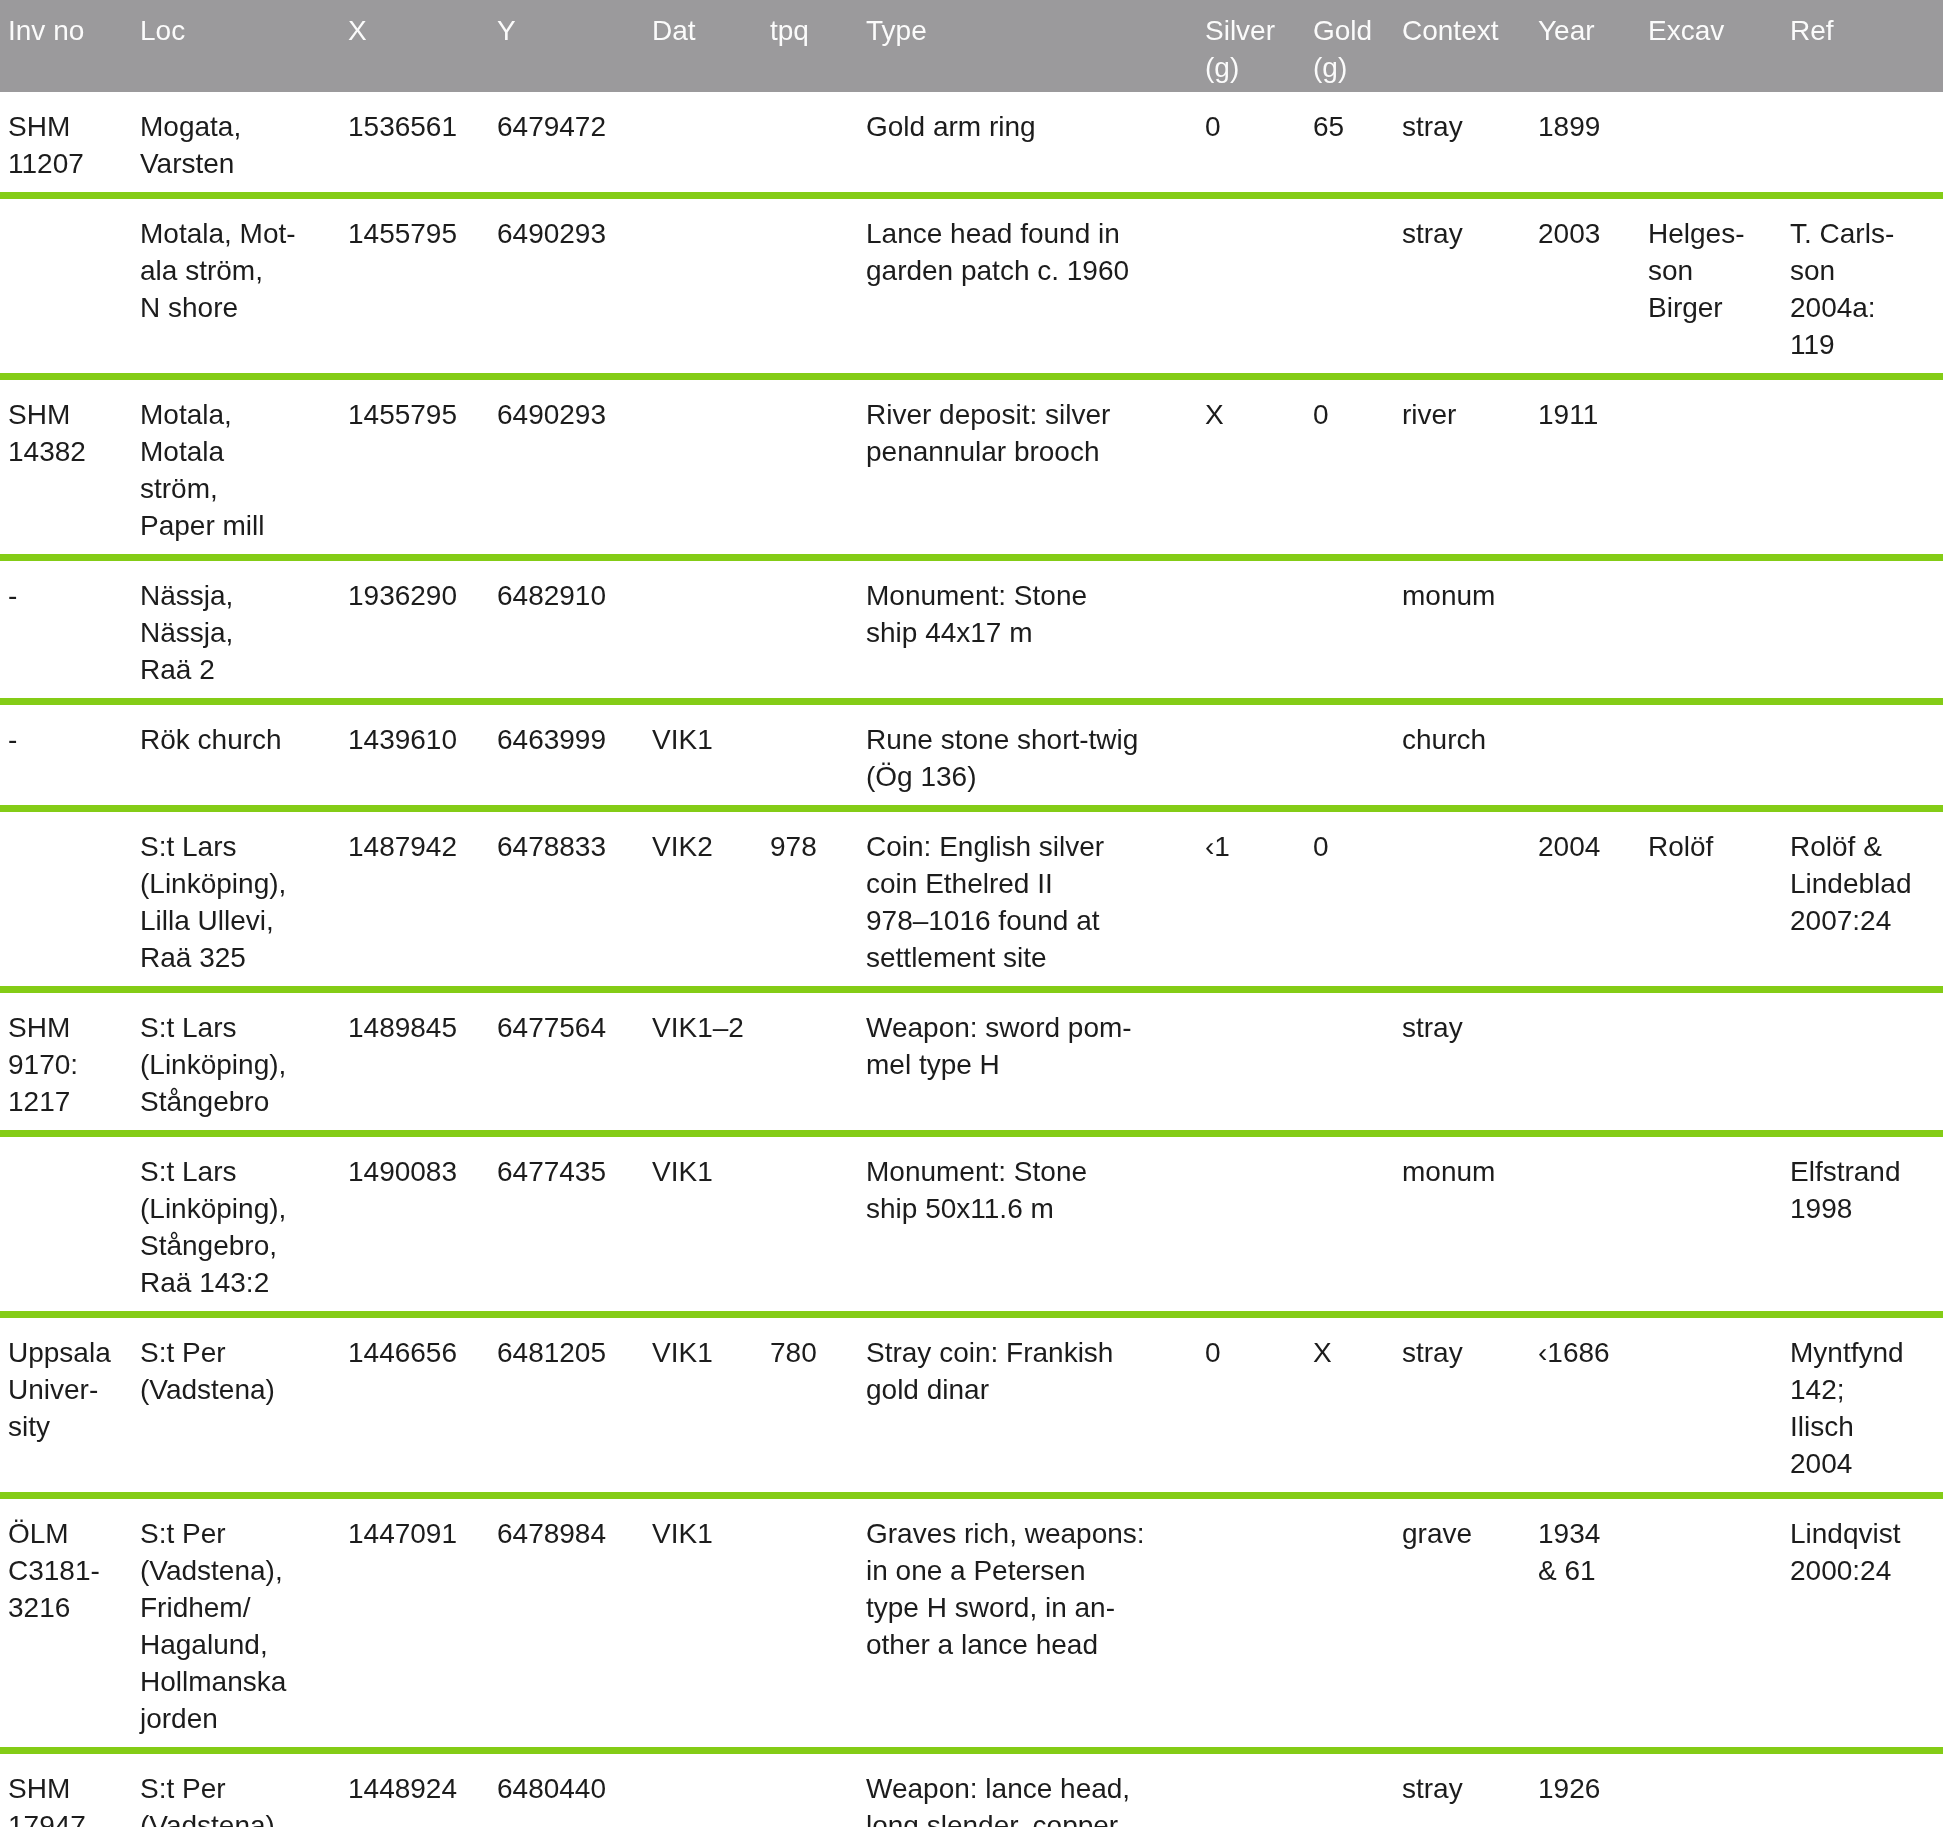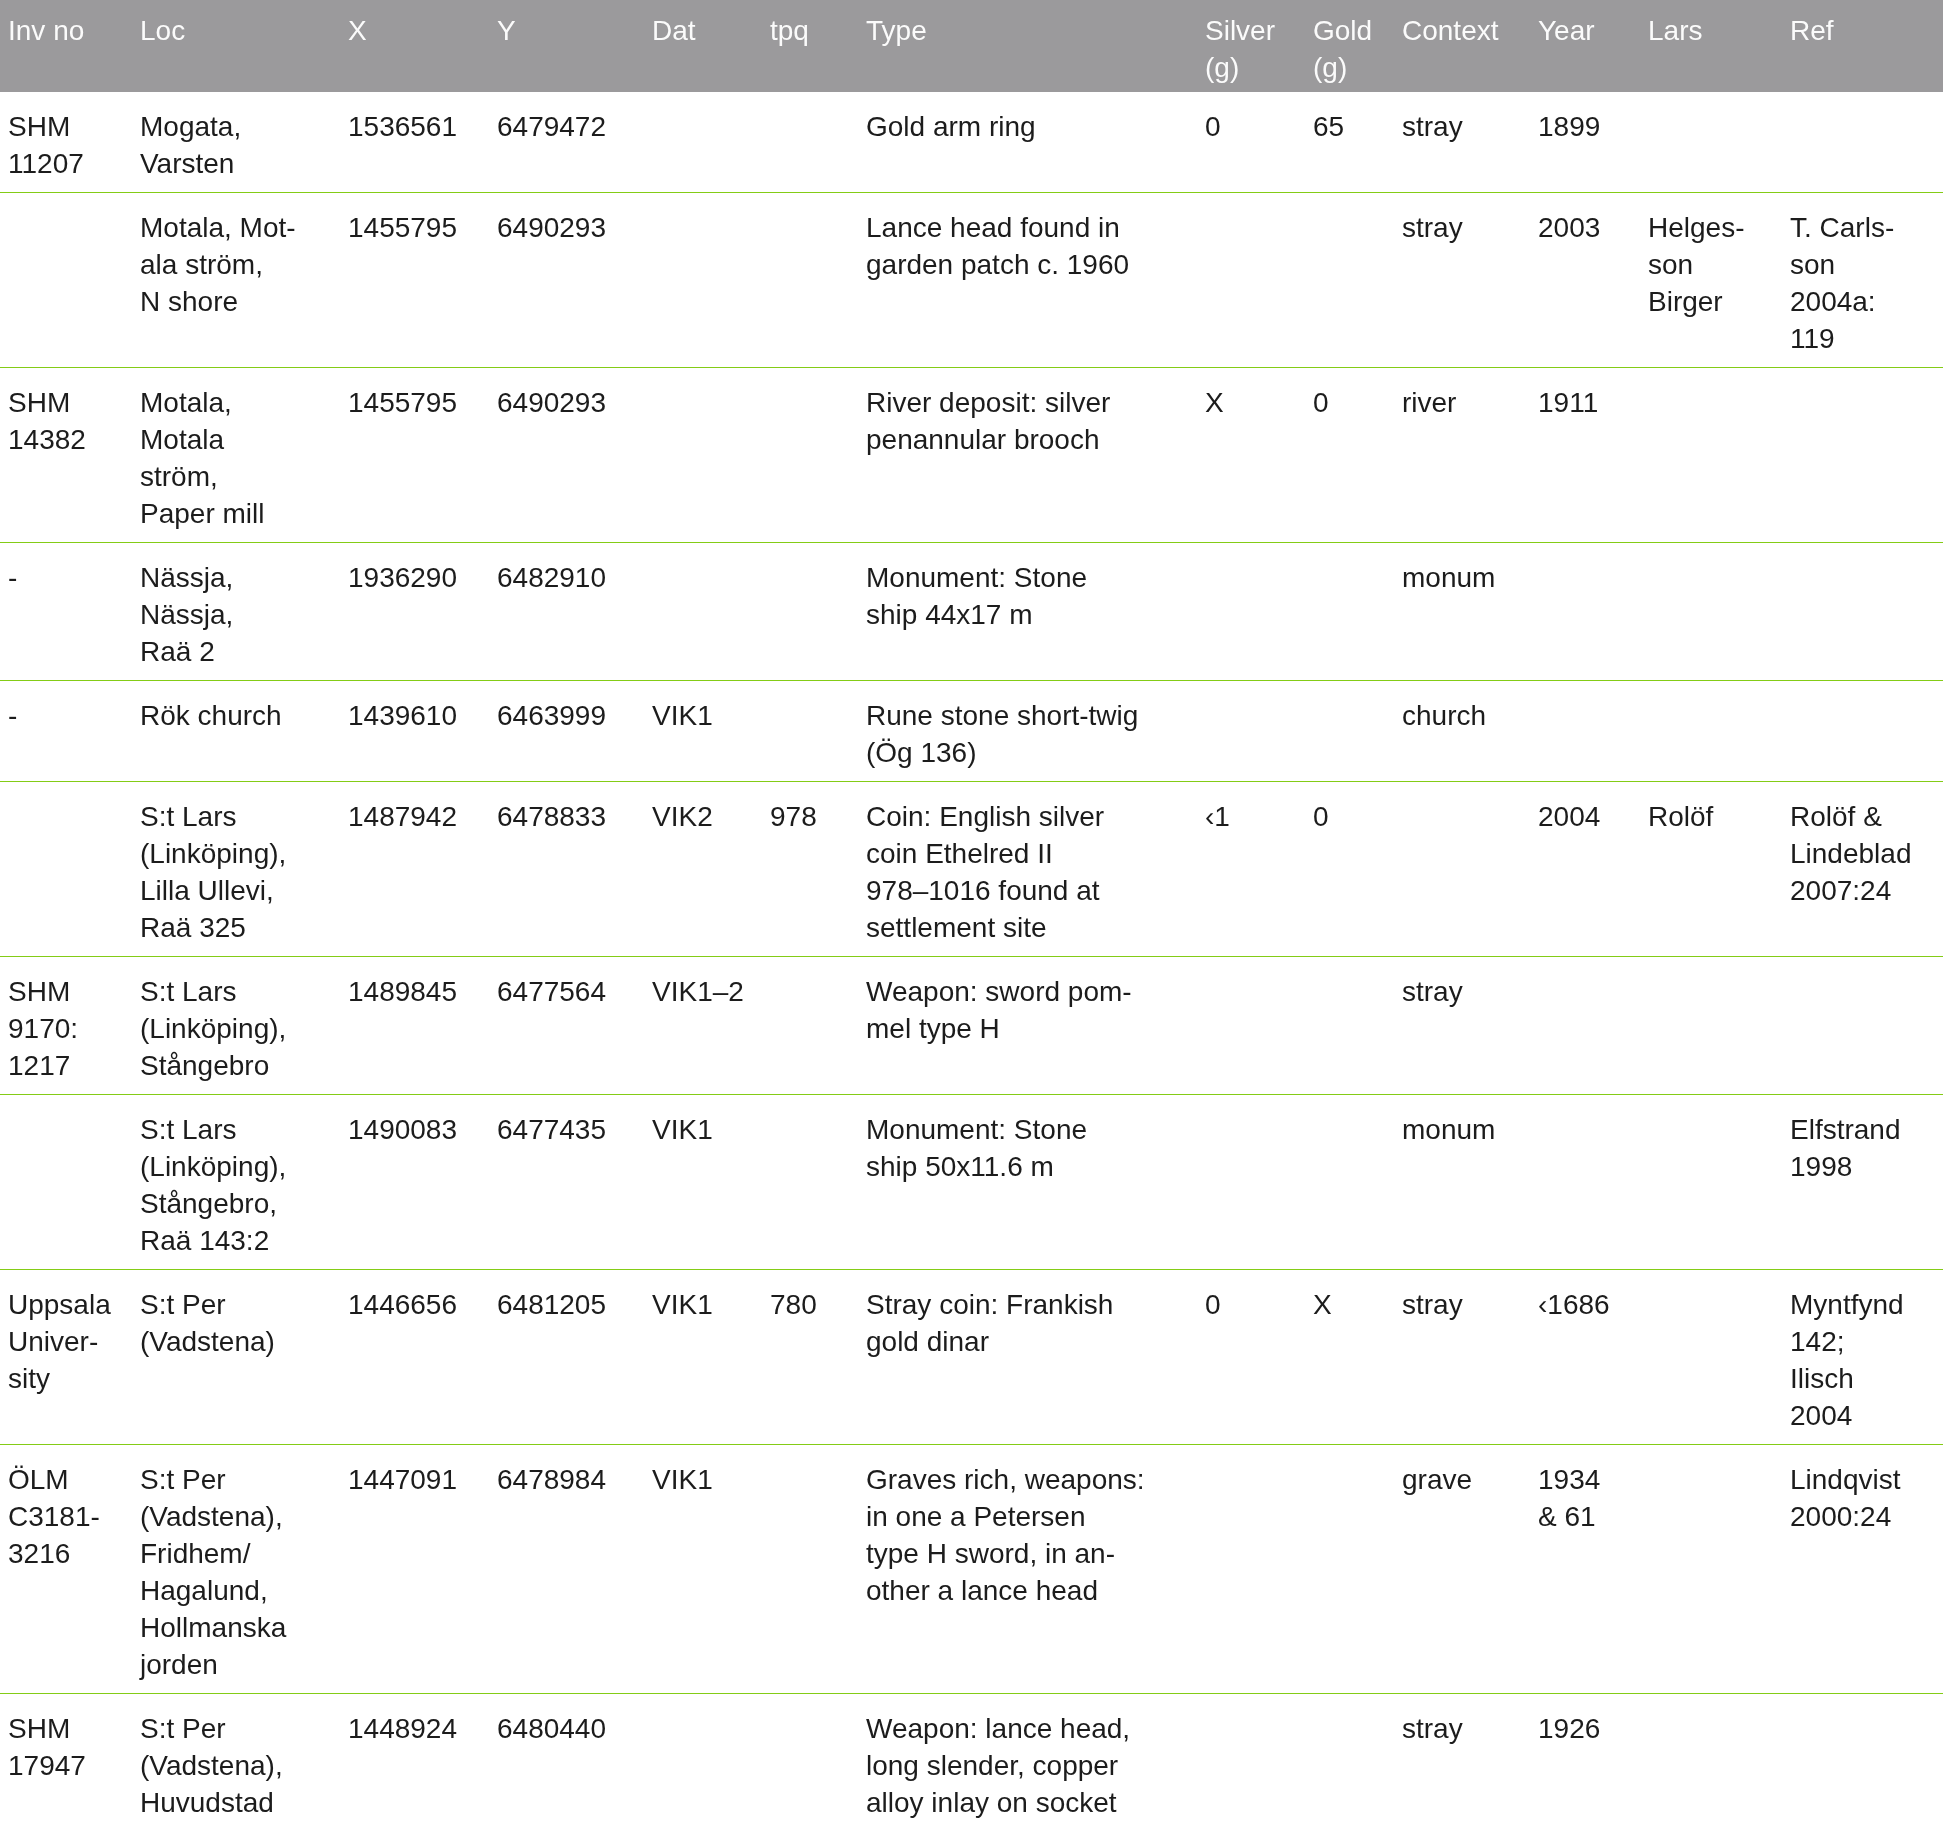--- a/index.html
+++ b/index.html
@@ -27,21 +27,21 @@
     padding: 16px 10px 10px 8px;
     font-weight: normal;
   }
   thead th {
     background: #9b9a9c;
     color: #fbfbfb;
     padding: 12px 10px 6px 8px;
     height: 72px;
   }
   tbody tr {
-    border-bottom: 1px solid #84cc16;
+    border-bottom: 7px solid #84cc16;
   }
   tbody td { background: #ffffff; }
 </style>
 </head>
 <body>
 
 <div class="page">
   <table class="data-table">
     <colgroup>
       <col style="width:132px">
@@ -66,21 +66,21 @@
         <th>Y</th>
         <th>Dat</th>
         <th>tpq</th>
         <th>Type</th>
         <th>Silver
 (g)</th>
         <th>Gold
 (g)</th>
         <th>Context</th>
         <th>Year</th>
-        <th>Lars</th>
+        <th>Excav</th>
         <th>Ref</th>
       </tr>
     </thead>
     <tbody>
         <tr>
       <td>SHM
 11207</td>
       <td>Mogata,
 Varsten</td>
       <td>1536561</td>

